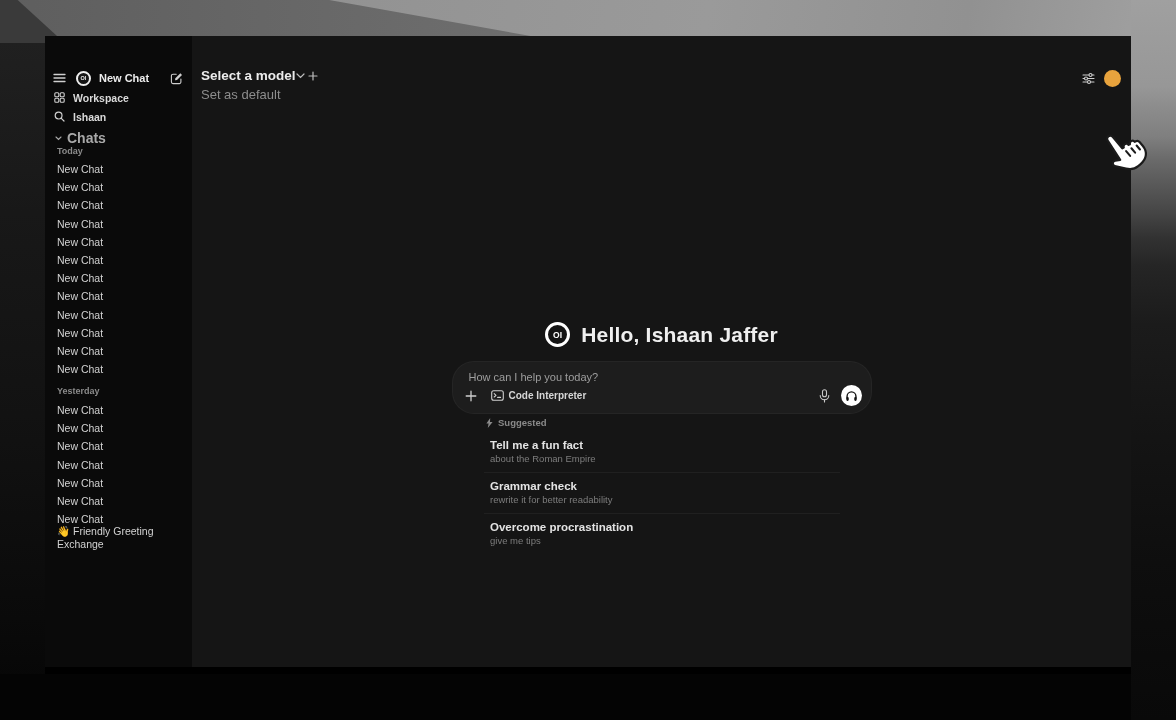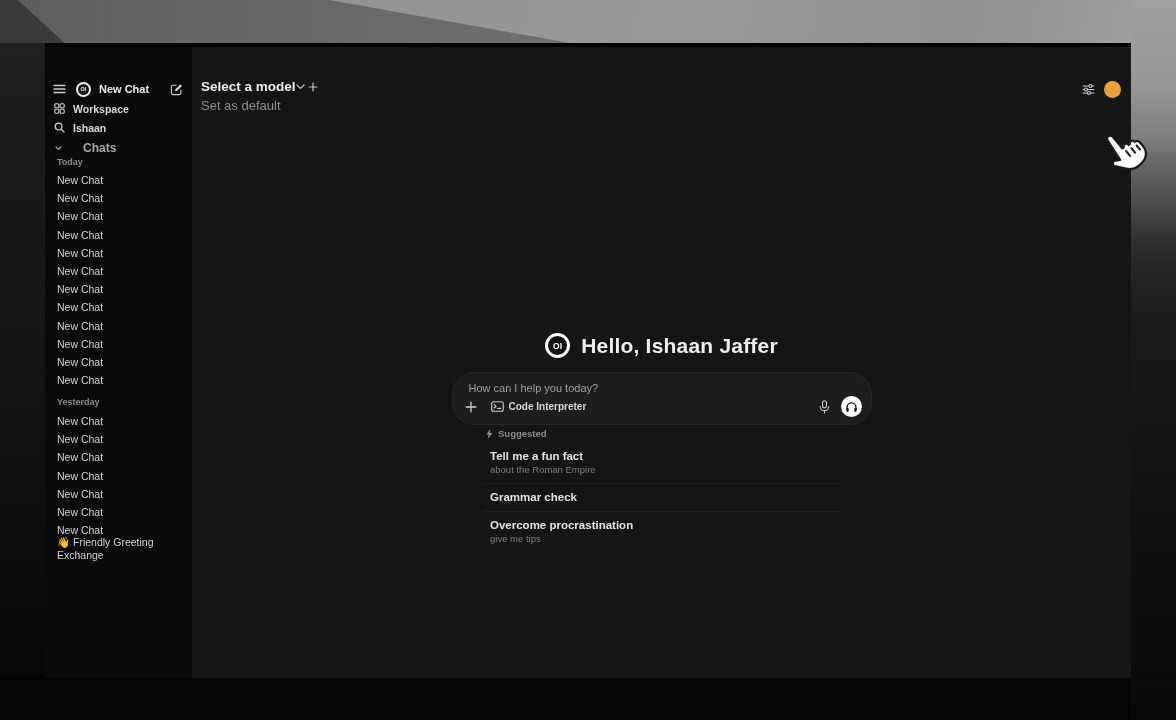--- a/index.html
+++ b/index.html
@@ -15,41 +15,41 @@
     clip-path:polygon(0 0,28% 0,48.5% 100%,0 100%); }
   .desk-top-corner { position:absolute; left:0; top:0; width:1176px; height:43px;
     background:#3a3a3a; clip-path:polygon(0 0,1.5% 0,5.5% 100%,0 100%); }
   .desk-right { position:absolute; left:1131px; top:0; width:45px; height:720px;
     background:linear-gradient(to bottom,#a0a0a0 0%,#979797 12%,#8c8c8c 15%,#7f7f7f 19%,#6b6b6b 22%,#575757 26%,#434343 30%,#323232 33%,#252525 37%,#1b1b1b 45%,#151515 58%,#0e0e0e 78%,#090909 100%); }
   .desk-left { position:absolute; left:0; top:43px; width:45px; height:677px;
     background:linear-gradient(to bottom,#202020 0%,#181818 25%,#121212 55%,#0a0a0a 85%,#050505 100%); }
   .desk-bottom { position:absolute; left:0; top:674px; width:1131px; height:46px; background:#040404; }
 
   
-  .window { position:absolute; left:45px; top:47px; width:1086px; height:631px;
+  .window { position:absolute; left:45px; top:36px; width:1086px; height:631px;
             background:#151515; }
   .sidebar { position:absolute; left:0; top:0; width:147px; height:631px; background:#0a0a0a; }
   .main    { position:absolute; left:147px; top:0; width:939px; height:631px; }
 
   
   .sb-header { position:absolute; top:33px; left:8px; right:9px; height:18px;
                display:flex; align-items:center; }
   .sb-title { font-size:11px; font-weight:700; color:#ececec; margin-left:8px; }
   .logo-sm { width:15px; height:15px; border-radius:50%; background:#161616;
              border:2px solid #efefef; color:#efefef; font-size:5.5px; font-weight:700;
              display:flex; align-items:center; justify-content:center; margin-left:10px;
              letter-spacing:.2px; flex:0 0 auto; }
   .sb-spacer { flex:1; }
   .sb-row { position:absolute; left:6px; right:6px; height:17px; display:flex;
             align-items:center; gap:8px; padding-left:3px; border-radius:5px; }
   .sb-row-label { font-size:10.5px; font-weight:600; color:#dadada; }
   .row-workspace { top:53px; }
   .row-search { top:72px; }
   .chats-label { position:absolute; top:94px; left:10px; display:flex; align-items:center;
-                 gap:21px; font-size:12px; font-weight:600; color:#a9a9a9; }
+                 gap:5px; font-size:14px; font-weight:600; color:#a9a9a9; }
   .group-label { position:absolute; left:12px; font-size:9px; color:#8b8b8b; font-weight:600; }
   .lbl-today { top:110px; }
   .lbl-yesterday { top:350px; }
   .chat-list { position:absolute; left:4px; right:4px; }
   .list-today { top:124px; }
   .list-yesterday { top:365px; }
   .chat-item { height:18.2px; display:flex; align-items:center; padding-left:8px;
                font-size:10.5px; color:#d2d2d2; border-radius:5px; }
   .chat-named { position:absolute; top:492px; left:4px; right:4px; height:18.2px;
                 display:flex; align-items:center; padding-left:8px; font-size:10.5px;
@@ -341,20 +341,21 @@
         </div>
         <div>
 
             <div class="sug-item">
               <div class="sug-title">Tell me a fun fact</div>
               <div class="sug-sub">about the Roman Empire</div>
             </div>
 
             <div class="sug-item">
               <div class="sug-title">Grammar check</div>
+              <div class="sug-sub">rewrite it for better readability</div>
             </div>
 
             <div class="sug-item">
               <div class="sug-title">Overcome procrastination</div>
               <div class="sug-sub">give me tips</div>
             </div>
           </div>
       </div>
 
     </div>

